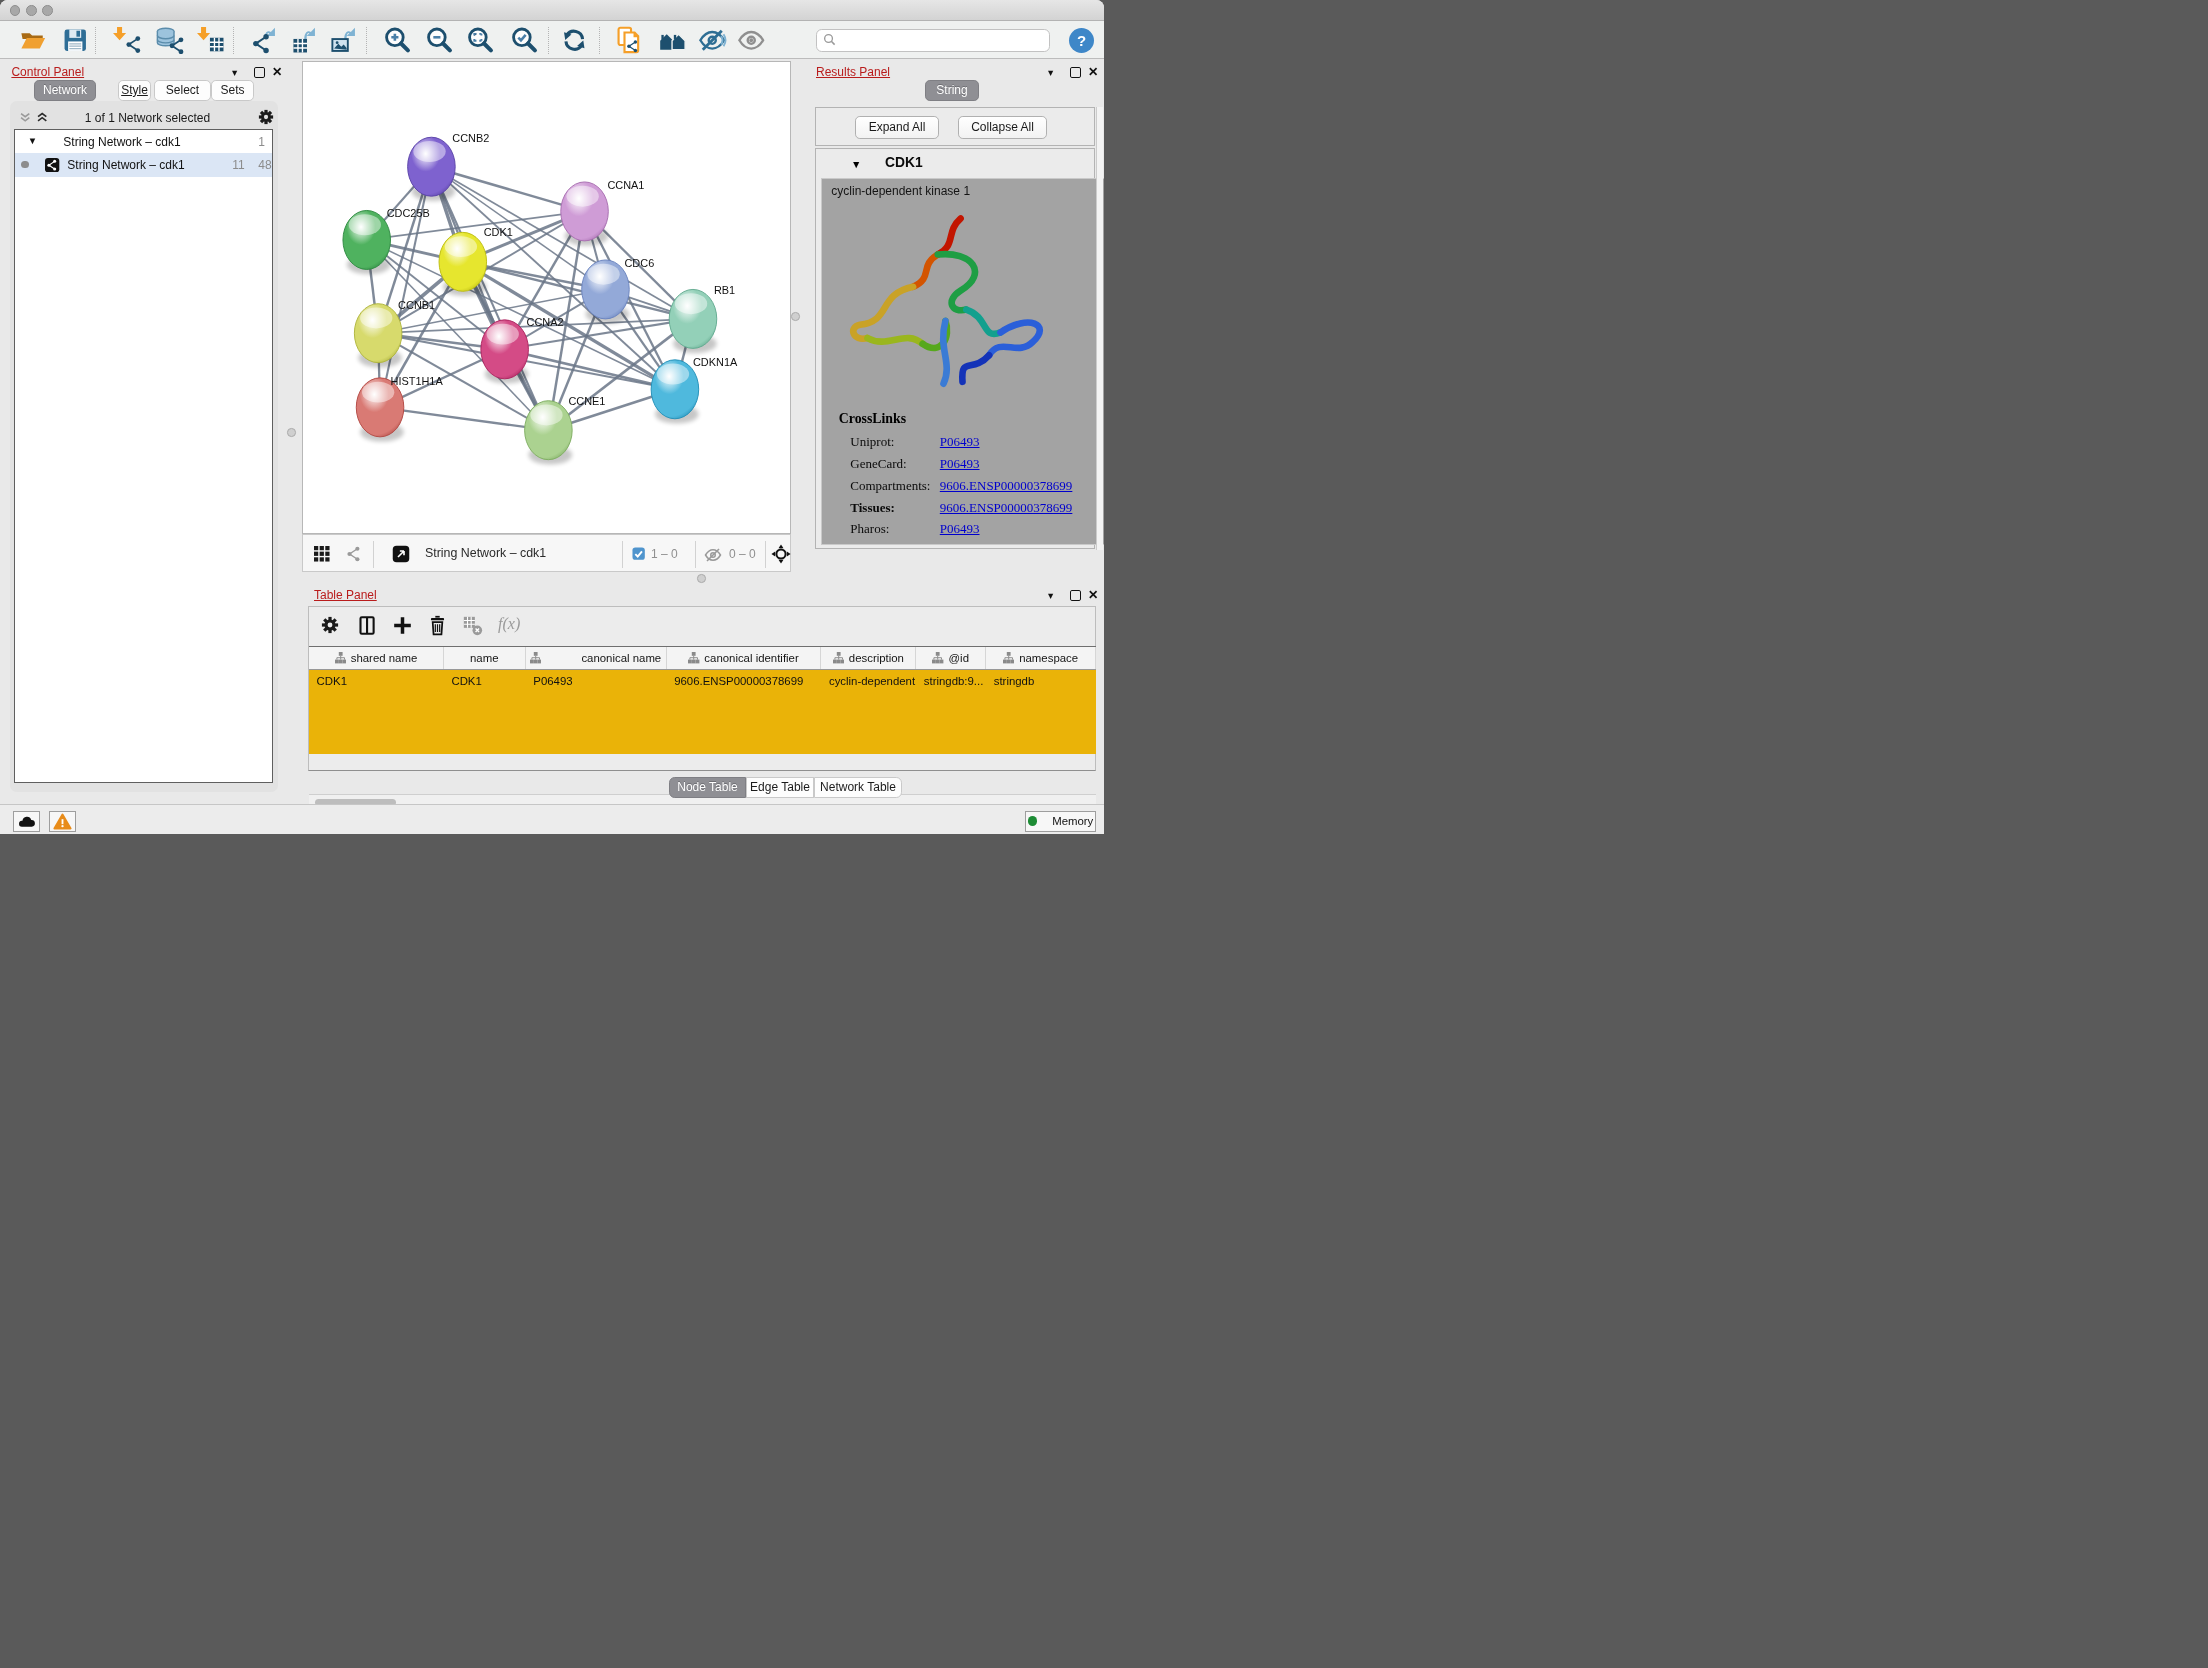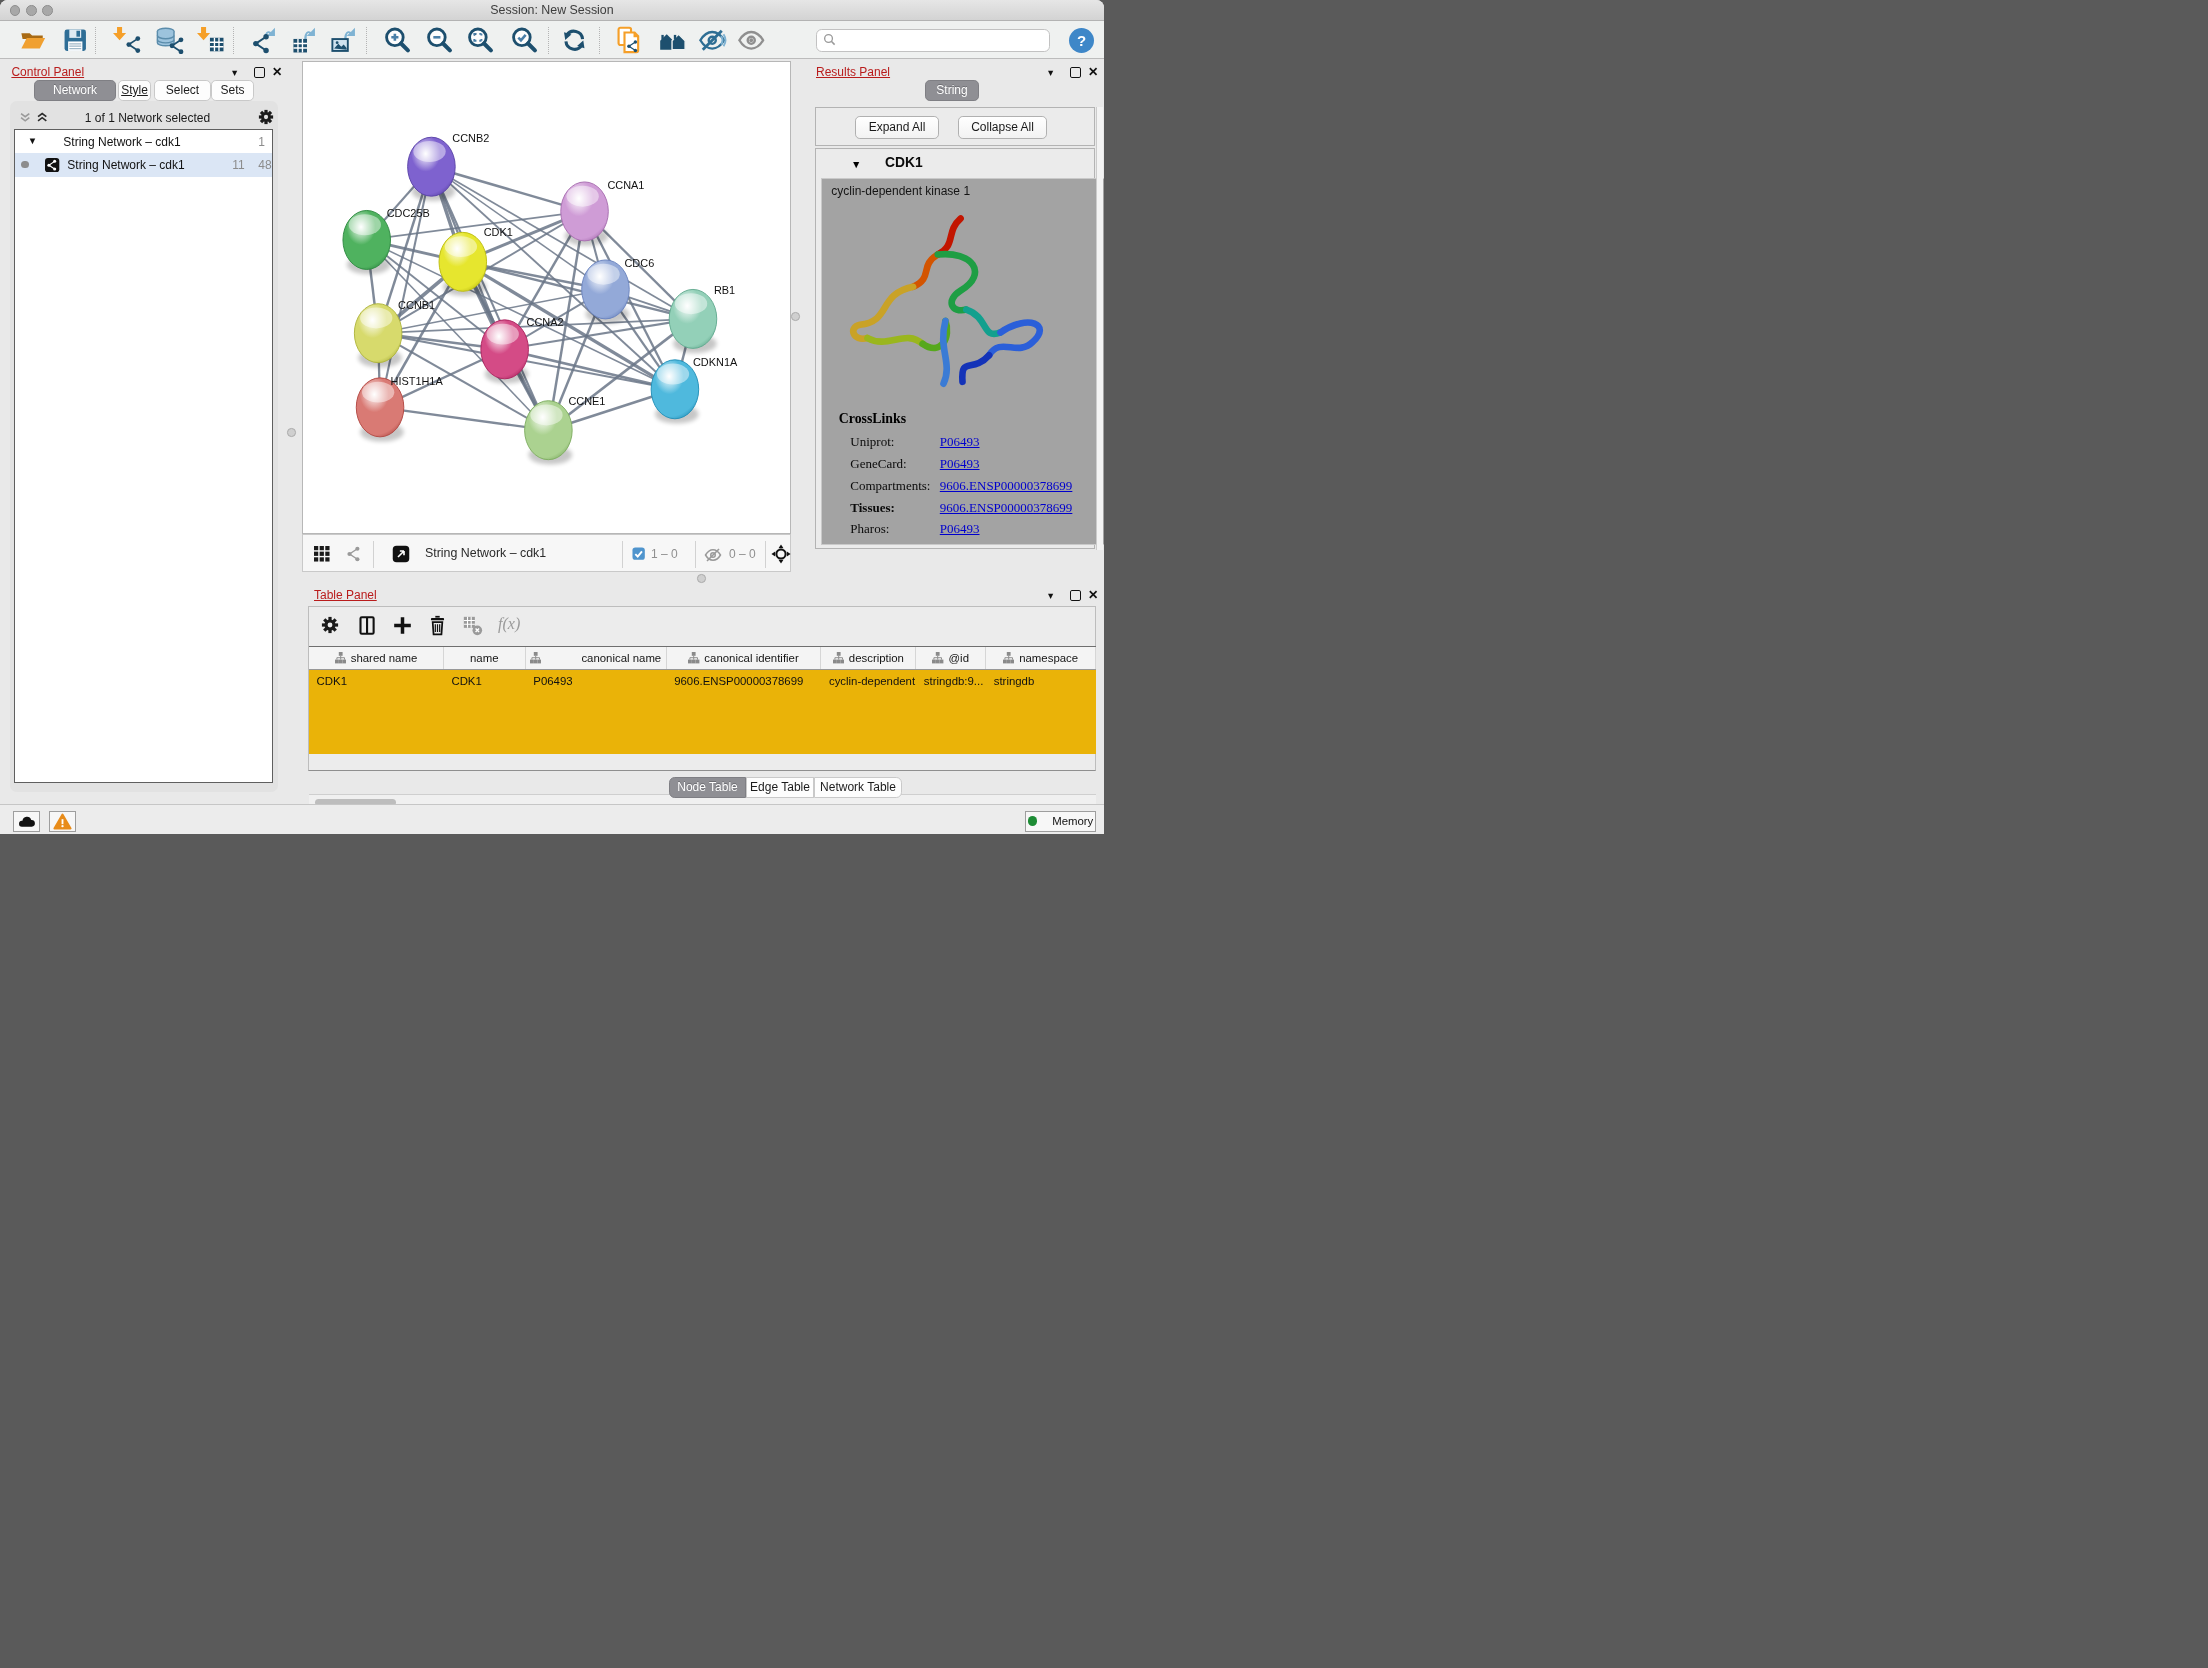--- a/index.html
+++ b/index.html
@@ -75,21 +75,20 @@
 </style>
 </head>
 <body>
 
 <div class="window">
 
   <div class="titlebar">
     <span class="dot" style="left:9.5px"></span>
     <span class="dot" style="left:26px"></span>
     <span class="dot" style="left:42px"></span>
-    <div class="wtitle">Session: New Session</div>
   </div>
 
   <div class="toolbar" id="toolbar">
     <div class="search">
       <span id="search-mag">
           <svg width="13.3" height="13.3" viewBox="0 0 24 24">
             <circle cx="10" cy="10" r="7" fill="none" stroke="#9a9a9a" stroke-width="2.4"></circle>
             <line x1="15" y1="15" x2="21" y2="21" stroke="#9a9a9a" stroke-width="2.8"></line>
           </svg>
         </span>
@@ -267,21 +266,21 @@
           <circle cx="12" cy="12" r="1.6" fill="#8f8f8f"></circle>
         </svg>
       </div>
     </div>
 
   <div class="abs ptitle" style="left:11.4px;top:65px">Control Panel</div>
   <div class="abs pcaret" style="left:232px;top:66px">▾</div>
   <div class="abs pmax" style="left:254px;top:67px"></div>
   <div class="abs pclose" style="left:272px;top:67px">✕</div>
   <div id="cp-tabs">
-      <div class="tab sel" style="left: 34px; top: 80px; width: 82px;">Network</div>
+      <div class="tab sel" style="left: 34px; top: 80px; width: 62px;">Network</div>
       <div class="tab" style="left: 118px; top: 80px; width: 33px; text-decoration: underline;">Style</div>
       <div class="tab" style="left: 154px; top: 80px; width: 57px;">Select</div>
       <div class="tab" style="left: 211px; top: 80px; width: 43px;">Sets</div>
     </div>
   <div class="cp-inner"></div>
   <span class="abs" style="left:19px;top:111px" id="chev-down">
       <svg width="12.4" height="12.4" viewBox="0 0 12 12">
         <path d="M2 2.5l4 3 4-3M2 6.5l4 3 4-3" stroke="#9a9a9a" stroke-width="1.6" fill="none"></path>
       </svg>
     </span>

